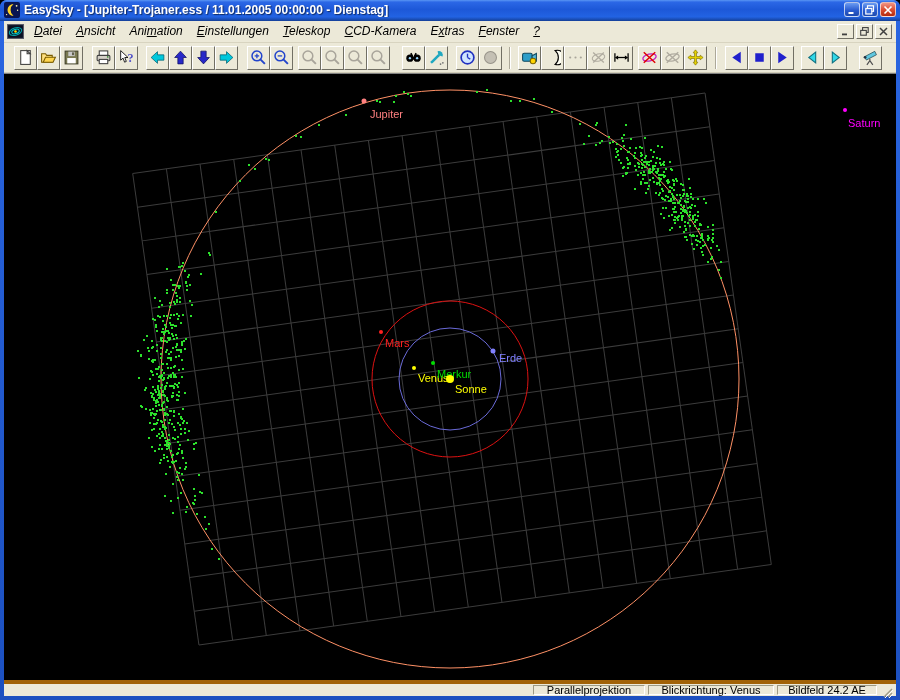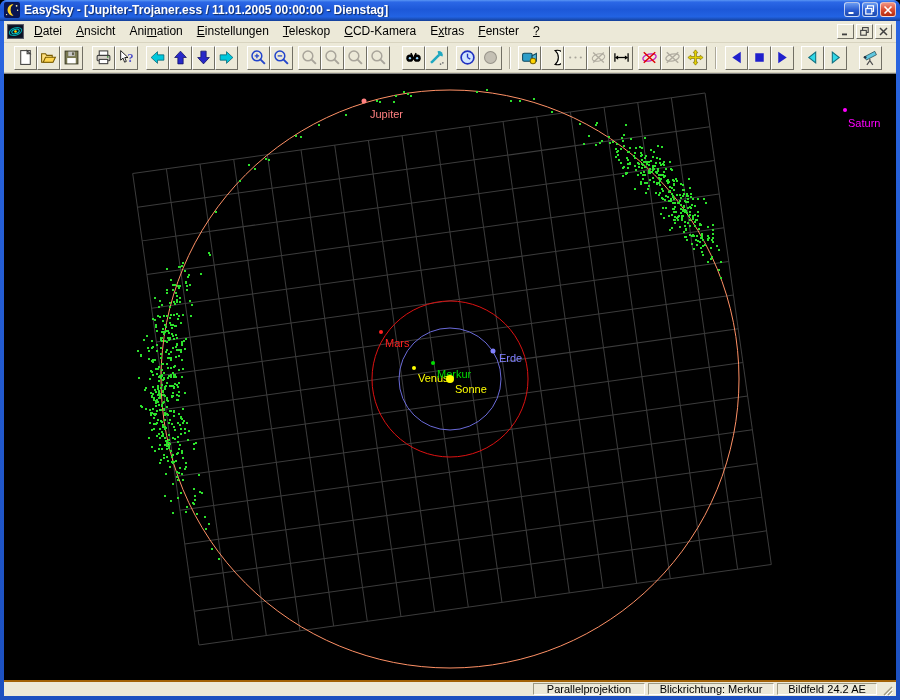--- a/index.html
+++ b/index.html
@@ -11,34 +11,34 @@
   .app-icon{width:16px;height:16px;margin-right:4px;flex:0 0 auto;}
   .title-text{flex:1;color:#fff;font-weight:bold;font-size:12px;white-space:nowrap;overflow:hidden;text-shadow:1px 1px 1px rgba(0,0,0,.55);padding-top:1px;}
   .tb-buttons{display:flex;gap:2px;}
   .tbtn{width:16px;height:15px;border-radius:3px;border:1px solid #ffffffaa;display:flex;align-items:center;justify-content:center;}
   .tbtn.blue{background:linear-gradient(180deg,#6b9cf2,#2a5cd0 55%,#1d49ad);}
   .tbtn.red{background:linear-gradient(180deg,#f09484,#dd4f33 50%,#b32a0e);}
   .frame{flex:1;margin:0 4px 4px 4px;background:#ece9d8;display:flex;flex-direction:column;min-height:0;}
   
   .menubar{height:22px;display:flex;align-items:center;padding:0 2px;background:#ece9d8;border-bottom:1px solid #d8d4c0;}
   .doc-icon{width:17px;height:17px;margin:0 3px 0 1px;flex:0 0 auto;}
-  .menus{display:flex;flex:1;align-items:center;height:100%;}
+  .menus{display:flex;flex:1;align-items:center;height:100%;font-style:italic;}
   .menu-item{font-size:12px;color:#000;padding:3px 7px 4px 7px;cursor:default;}
   .menu-item u{text-underline-offset:1px;}
   .mdi-buttons{display:flex;gap:2px;margin-right:2px;}
   .mdi-btn{width:17px;height:15px;background:#ece9d8;border:1px solid;border-color:#fff #716f64 #716f64 #fff;display:flex;align-items:center;justify-content:center;}
   
   .toolbar{height:30px;display:flex;align-items:center;padding:2px 0 2px 10px;background:#ece9d8;border-bottom:1px solid #d0ccb8;}
   .tool-btn{width:23px;height:24px;flex:0 0 auto;background:#ece9d8;border:1px solid;border-color:#fff #716f64 #716f64 #fff;display:flex;align-items:center;justify-content:center;padding:0;}
   .tool-sep{width:2px;height:22px;margin:0 4px;flex:0 0 auto;border-left:1px solid #aca899;border-right:1px solid #fff;}
   
   .view{flex:1;background:#000;position:relative;min-height:0;border-top:1px solid #808080;}
   .view svg{display:block;}
   
-  .statusbar{height:17px;background:#ece9d8;display:flex;align-items:stretch;justify-content:center;gap:3px;padding:1px 2px 1px 2px;font-size:11px;border-top:3px solid #a16207;}
+  .statusbar{height:17px;background:#ece9d8;display:flex;align-items:stretch;justify-content:center;gap:3px;padding:1px 2px 1px 2px;font-size:11px;border-top:5px solid #a16207;}
   .status-panel{border:1px solid;border-color:#9d9a84 #fff #fff #9d9a84;display:flex;align-items:center;justify-content:center;padding:0 6px;color:#000;white-space:nowrap;}
   .status-spacer{flex:1;}
   .grip{width:14px;position:relative;}
 </style>
 </head>
 <body>
 
 <div class="window">
   <div class="titlebar">
     <span class="app-icon">
@@ -1204,21 +1204,21 @@
           <circle cx="429" cy="289" r="2" fill="#00dd00"></circle>
           <text x="433" y="304" fill="#00dd00" font-size="11" font-family="Liberation Sans, DejaVu Sans, sans-serif">Merkur</text>
           <circle cx="446" cy="305" r="4" fill="#ffff00"></circle>
           <text x="451" y="319" fill="#ffff00" font-size="11" font-family="Liberation Sans, DejaVu Sans, sans-serif">Sonne</text>
         </svg>
     </div>
 
     <div class="statusbar" id="statusbar">
         <span class="status-spacer"></span>
         <span class="status-panel" style="min-width: 112px;">Parallelprojektion</span>
-        <span class="status-panel" style="min-width: 126px;">Blickrichtung: Merkur</span>
+        <span class="status-panel" style="min-width: 126px;">Blickrichtung: Venus</span>
         <span class="status-panel" style="min-width: 100px;">Bildfeld 24.2 AE</span>
         <span class="grip"><svg width="14" height="14" viewBox="0 0 14 14">
             <path d="M12 4 L4 12 M12 8 L8 12 M12 12 L12 12" stroke="#9d9a84" stroke-width="1.4"></path>
             <path d="M13 5 L5 13 M13 9 L9 13" stroke="#fff" stroke-width="1"></path>
           </svg></span>
       </div>
   </div>
 </div>
 
 </body></html>

